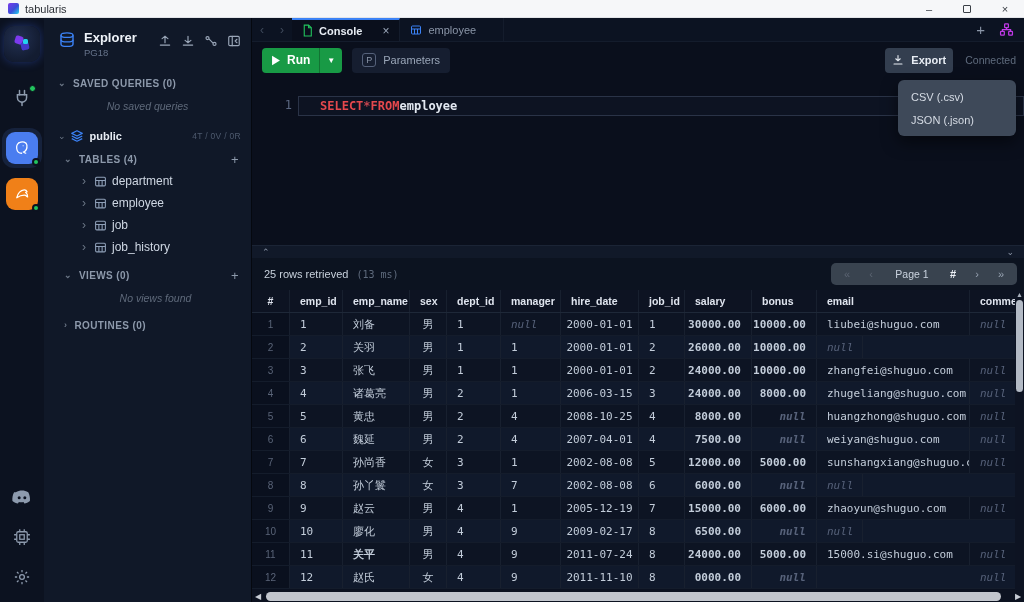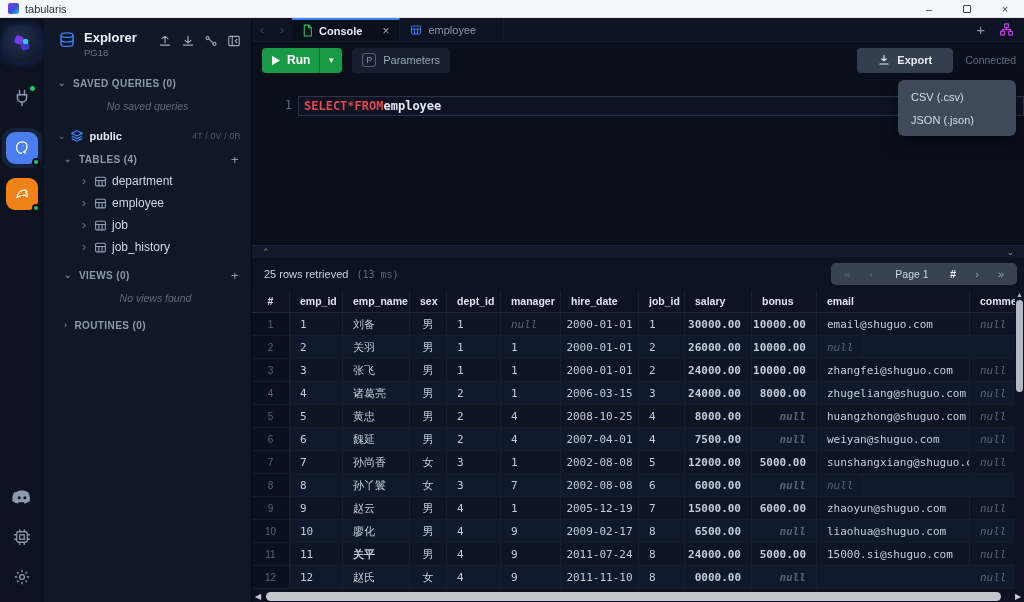--- a/index.html
+++ b/index.html
@@ -83,28 +83,28 @@
     color:#fff; font-size:12px; font-weight:bold; overflow:hidden; }
   .run-main { display:flex; align-items:center; gap:6px; padding:0 9px; }
   .run-sep { width:1px; height:25px; background:rgba(0,0,0,.25); }
   .run-caret { padding:0 7px; font-size:8px; }
   .param-btn { height:25px; background:#161e30; border-radius:4px; display:flex; align-items:center;
     gap:7px; padding:0 10px; margin-left:10px; color:#9aa6b8; font-size:11px; }
   .p-key { width:14px; height:14px; border:1px solid #55617a; border-radius:3px; font-size:9px;
     display:flex; align-items:center; justify-content:center; color:#8b96a8; }
   .toolbar-right { margin-left:auto; display:flex; align-items:center; gap:12px; }
   .export-btn { height:25px; background:#333e4f; border-radius:4px; display:flex; align-items:center;
-    gap:7px; padding:0 21px; color:#e7ecf3; font-size:11px; font-weight:bold; }
+    gap:7px; padding:0 7px; color:#e7ecf3; font-size:11px; font-weight:bold; }
   .connected { font-size:10.5px; color:#5f6b7d; }
 
   .editor { position:absolute; left:0; top:60px; width:772px; height:167px; background:#0a0f1c; }
   .gutter-num { position:absolute; left:0; top:20px; width:40px; text-align:right; color:#5a6680;
     font-family:"DejaVu Sans Mono", monospace; font-size:12px; }
   .code-line { position:absolute; left:46px; right:0; top:18px; height:20px;
-    border:1px solid #2a3347; background:#0d1322; display:flex; align-items:center; padding-left:5px;
+    border:1px solid #2a3347; background:#0d1322; display:flex; align-items:center; padding-left:21px;
     font-family:"DejaVu Sans Mono", monospace; font-size:12px; font-weight:bold; white-space:pre; }
   .tok-keyword { color:#e5484d; }
   .tok-operator { color:#c2434d; }
   .tok-identifier { color:#e3e9f2; }
 
   .export-menu { position:absolute; top:62px; right:8px; width:118px; background:#3e4959;
     border-radius:6px; box-shadow:0 6px 16px rgba(0,0,0,.5); padding:5px 0; z-index:30; }
   .export-menu .mi { height:23px; display:flex; align-items:center; padding-left:13px;
     color:#d6dce5; font-size:11px; }
 
@@ -441,21 +441,21 @@
             <div class="cell al" style="width: 67px;">刘备</div>
             <div class="cell ac" style="width: 37px;">男</div>
             <div class="cell al" style="width: 54px;">1</div>
             <div class="cell al" style="width: 60px;">
               <span class="nullv">null</span>
             </div>
             <div class="cell ac" style="width: 78px;">2000-01-01</div>
             <div class="cell al" style="width: 46px;">1</div>
             <div class="cell ar" style="width: 67px;">30000.00</div>
             <div class="cell ar" style="width: 65px;">10000.00</div>
-            <div class="cell al" style="width: 153px;">email@shuguo.com</div>
+            <div class="cell al" style="width: 153px;">liubei@shuguo.com</div>
             <div class="cell al" style="width: 46px;">
               <span class="nullv">null</span>
             </div>
           </div>
           <div class="grid-row even">
             <div class="cell rownum" style="width: 38px;">2</div>
             <div class="cell al" style="width: 53px;">2</div>
             <div class="cell al" style="width: 67px;">关羽</div>
             <div class="cell ac" style="width: 37px;">男</div>
             <div class="cell al" style="width: 54px;">1</div>
@@ -591,21 +591,20 @@
             <div class="cell al" style="width: 67px;">廖化</div>
             <div class="cell ac" style="width: 37px;">男</div>
             <div class="cell al" style="width: 54px;">4</div>
             <div class="cell al" style="width: 60px;">9</div>
             <div class="cell ac" style="width: 78px;">2009-02-17</div>
             <div class="cell al" style="width: 46px;">8</div>
             <div class="cell ar" style="width: 67px;">6500.00</div>
             <div class="cell ar" style="width: 65px;">
               <span class="nullv">null</span>
             </div>
-            <div class="cell al" style="width: 153px;">liaohua@shuguo.com</div>
             <div class="cell al" style="width: 46px;">
               <span class="nullv">null</span>
             </div>
           </div>
           <div class="grid-row odd">
             <div class="cell rownum" style="width: 38px;">11</div>
             <div class="cell al" style="width: 53px;">11</div>
             <div class="cell al" style="width: 67px; font-weight: bold;">关平</div>
             <div class="cell ac" style="width: 37px;">男</div>
             <div class="cell al" style="width: 54px;">4</div>

